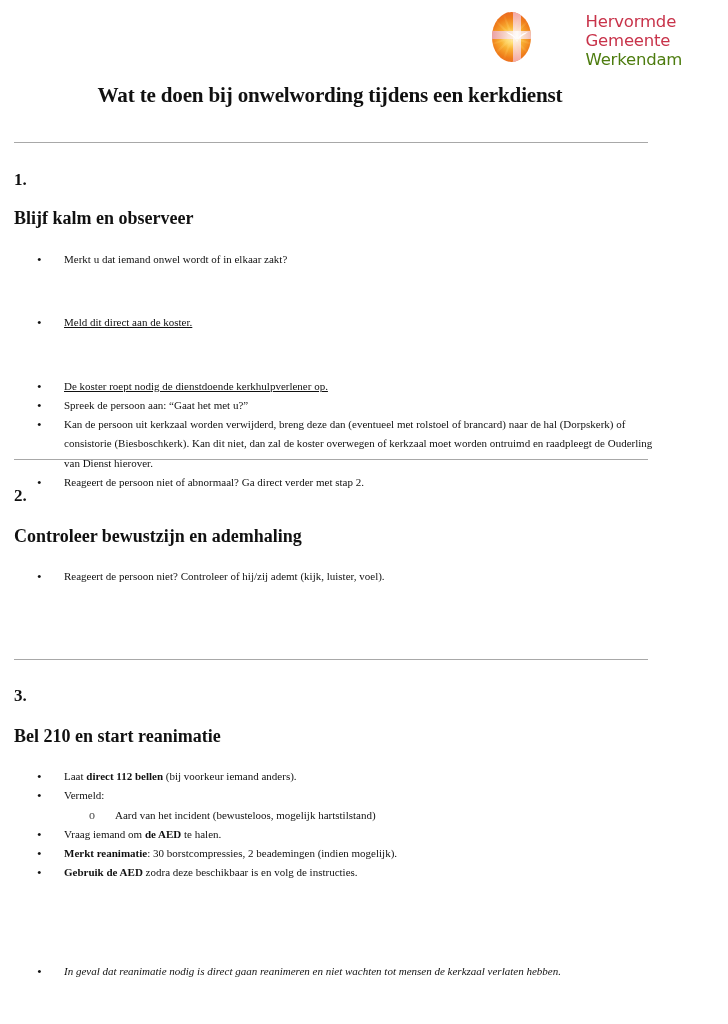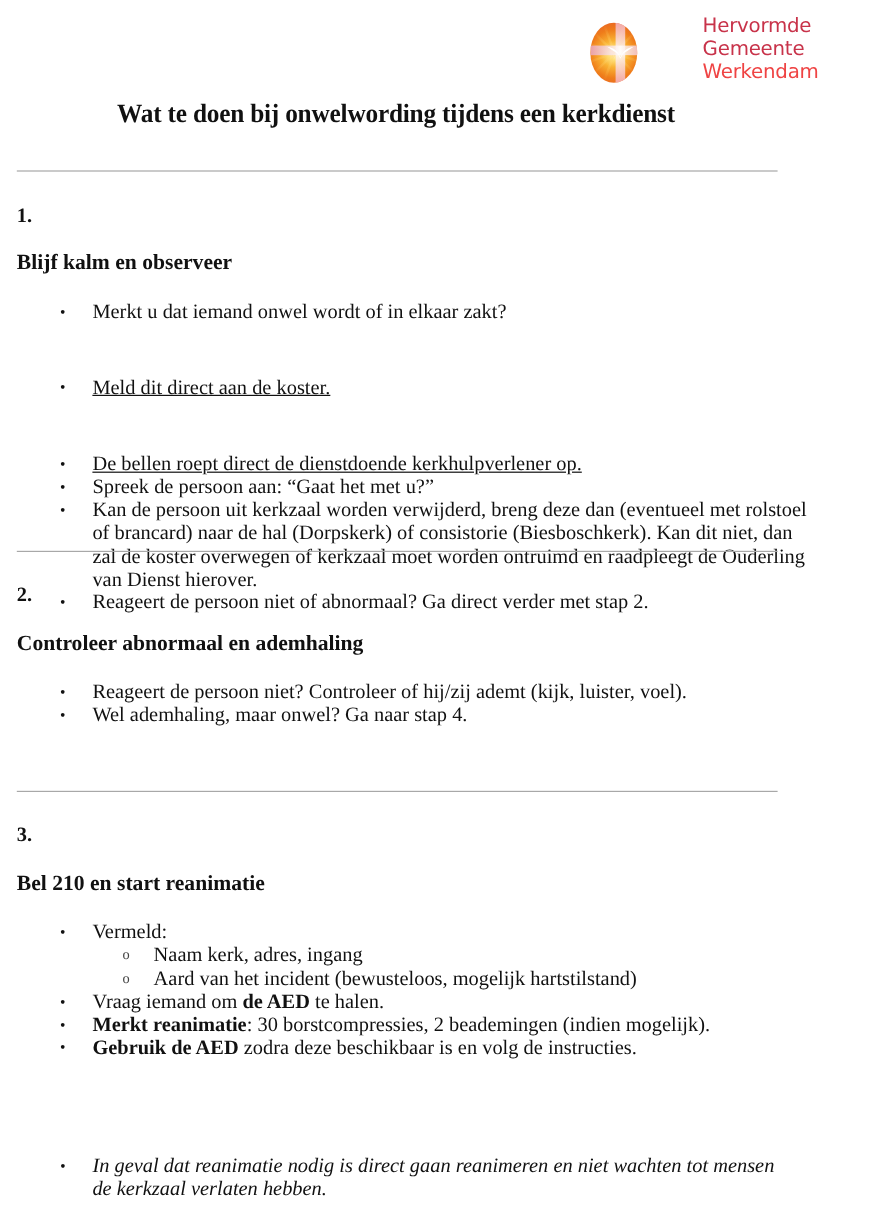--- a/index.html
+++ b/index.html
@@ -1,38 +1,38 @@
 <!DOCTYPE html>
 <html><head>
 <meta charset="utf-8">
 <style>
   html, body { margin: 0; padding: 0; background: #ffffff; }
   body { width: 728px; height: 1024px; position: relative; overflow: hidden;
          font-family: "Liberation Serif", serif; color: #111; }
-  .logo { position: absolute; left: 492px; top: 12px; display: flex; align-items: flex-end; gap: 44px; }
+  .logo { position: absolute; left: 492px; top: 12px; display: flex; align-items: flex-start; gap: 44px; }
   .logo-mark { width: 50px; height: 50px; border-radius: 50%; position: relative; overflow: hidden;
     background: radial-gradient(circle at 50% 52%, #fffbe8 0%, #ffe27a 14%, #f9b233 34%, #ef7d1a 62%, #e6552a 100%); }
   .logo-mark .ray { position: absolute; left: 50%; top: 50%; width: 2px; height: 50px; margin-left: -1px; margin-top: -25px;
     background: linear-gradient(#ffffff00, #ffd36e88, #ffffff00); }
   .logo-mark .cross-v { position: absolute; left: 21px; top: 0; width: 8px; height: 50px;
     background: linear-gradient(#f5b6c8cc, #ffffffcc 50%, #f5b6c8cc); }
   .logo-mark .cross-h { position: absolute; left: 0; top: 19px; width: 50px; height: 8px;
     background: linear-gradient(90deg, #e9a8c8cc, #ffffffcc 50%, #e9a8c8cc); }
   .logo-mark .dove { position: absolute; left: 14px; top: 18px; width: 22px; height: 12px; }
   .logo-text { margin-left: 10px; font-family: "DejaVu Sans", sans-serif; line-height: 19px; }
   .logo-l1 { color: #c8334a; font-size: 16.5px; letter-spacing: -0.2px; }
-  .logo-l2 { color: #ef4444; font-size: 16.5px; letter-spacing: -0.2px; }
+  .logo-l2 { color: #4d7c0f; font-size: 16.5px; letter-spacing: -0.2px; }
 
   h1.title { position: absolute; left: 0; width: 660px; top: 82px; margin: 0; text-align: center;
     font-size: 22px; font-weight: bold; letter-spacing: -0.2px; transform: scaleX(0.96); }
   .rule { position: absolute; left: 14px; width: 634px; height: 0; border-top: 1.5px solid #a8a8a8; }
   .step-num { position: absolute; left: 14px; font-size: 17px; font-weight: bold; }
   .step-heading { position: absolute; left: 14px; font-size: 18px; font-weight: bold; margin: 0; }
-  ul.steps { position: absolute; left: 13px; width: 660px; margin: 0; padding: 0; list-style: none;
-    font-size: 17px; line-height: 19.3px; }
+  ul.steps { position: absolute; left: 0; width: 660px; margin: 0; padding: 0; list-style: none;
+    font-size: 11px; line-height: 19.3px; }
   ul.steps > li { position: relative; padding-left: 64px; }
   ul.steps > li::before { content: "\2022"; position: absolute; left: 37px; top: 0; font-size: 13px; }
   ul.sub { list-style: none; margin: 0; padding: 0; }
   ul.sub > li { position: relative; padding-left: 51px; }
   ul.sub > li::before { content: "o"; position: absolute; left: 25px; top: 0; font-size: 12px; color: #444; }
   .u { text-decoration: underline; margin-top: 44px; }
   .b { font-weight: bold; }
   .note { font-style: italic; }
 </style>
 </head>
@@ -59,41 +59,40 @@
 </div>
 
 <h1 class="title">Wat te doen bij onwelwording tijdens een kerkdienst</h1>
 
 <div class="rule" style="top:142px"></div>
 <div class="step-num" style="top:170px">1.</div>
 <h2 class="step-heading" style="top:208px">Blijf kalm en observeer</h2>
 <ul class="steps" style="top:250px">
   <li>Merkt u dat iemand onwel wordt of in elkaar zakt?</li>
   <li class="u">Meld dit direct aan de koster.</li>
-  <li class="u">De bellen roept direct de dienstdoende kerkhulpverlener op.</li>
+  <li class="u">De koster roept nodig de dienstdoende kerkhulpverlener op.</li>
   <li>Spreek de persoon aan: “Gaat het met u?”</li>
   <li>Kan de persoon uit kerkzaal worden verwijderd, breng deze dan (eventueel met rolstoel of brancard) naar de hal (Dorpskerk) of consistorie (Biesboschkerk). Kan dit niet, dan zal de koster overwegen of kerkzaal moet worden ontruimd en raadpleegt de Ouderling van Dienst hierover.</li>
   <li>Reageert de persoon niet of abnormaal? Ga direct verder met stap 2.</li>
 </ul>
 
 <div class="rule" style="top:459px"></div>
 <div class="step-num" style="top:486px">2.</div>
-<h2 class="step-heading" style="top:526px">Controleer abnormaal en ademhaling</h2>
+<h2 class="step-heading" style="top:526px">Controleer bewustzijn en ademhaling</h2>
 <ul class="steps" style="top:567px">
   <li>Reageert de persoon niet? Controleer of hij/zij ademt (kijk, luister, voel).</li>
-  <li>Wel ademhaling, maar onwel? Ga naar stap 4.</li>
 </ul>
 
 <div class="rule" style="top:659px"></div>
 <div class="step-num" style="top:686px">3.</div>
 <h2 class="step-heading" style="top:726px">Bel 210 en start reanimatie</h2>
 <ul class="steps" style="top:767px">
+  <li><span>Laat </span><span class="b">direct 112 bellen</span><span> (bij voorkeur iemand anders).</span></li>
   <li><span>Vermeld:</span>
     <ul class="sub">
-      <li>Naam kerk, adres, ingang</li>
       <li>Aard van het incident (bewusteloos, mogelijk hartstilstand)</li>
     </ul>
   </li>
   <li><span>Vraag iemand om </span><span class="b">de AED</span><span> te halen.</span></li>
   <li><span></span><span class="b">Merkt reanimatie</span><span>: 30 borstcompressies, 2 beademingen (indien mogelijk).</span></li>
   <li><span></span><span class="b">Gebruik de AED</span><span> zodra deze beschikbaar is en volg de instructies.</span></li>
 </ul>
 <ul class="steps" style="top:962px; width:640px">
   <li class="note">In geval dat reanimatie nodig is direct gaan reanimeren en niet wachten tot mensen de kerkzaal verlaten hebben.</li>
 </ul>

